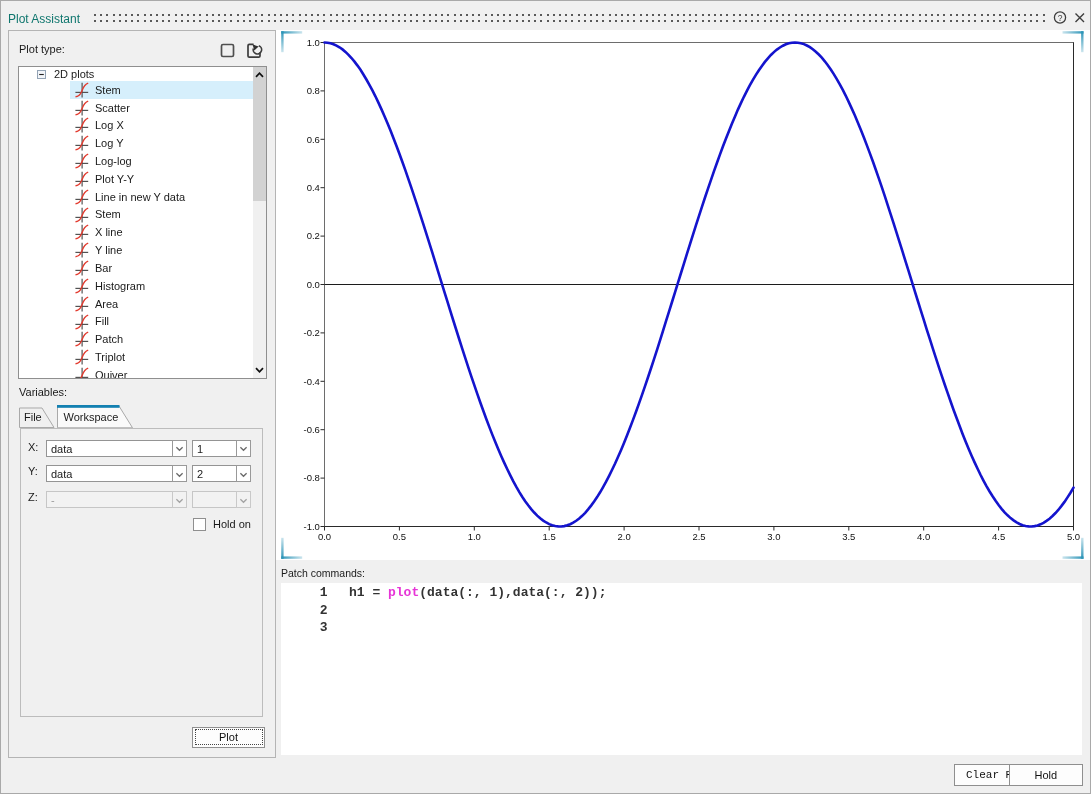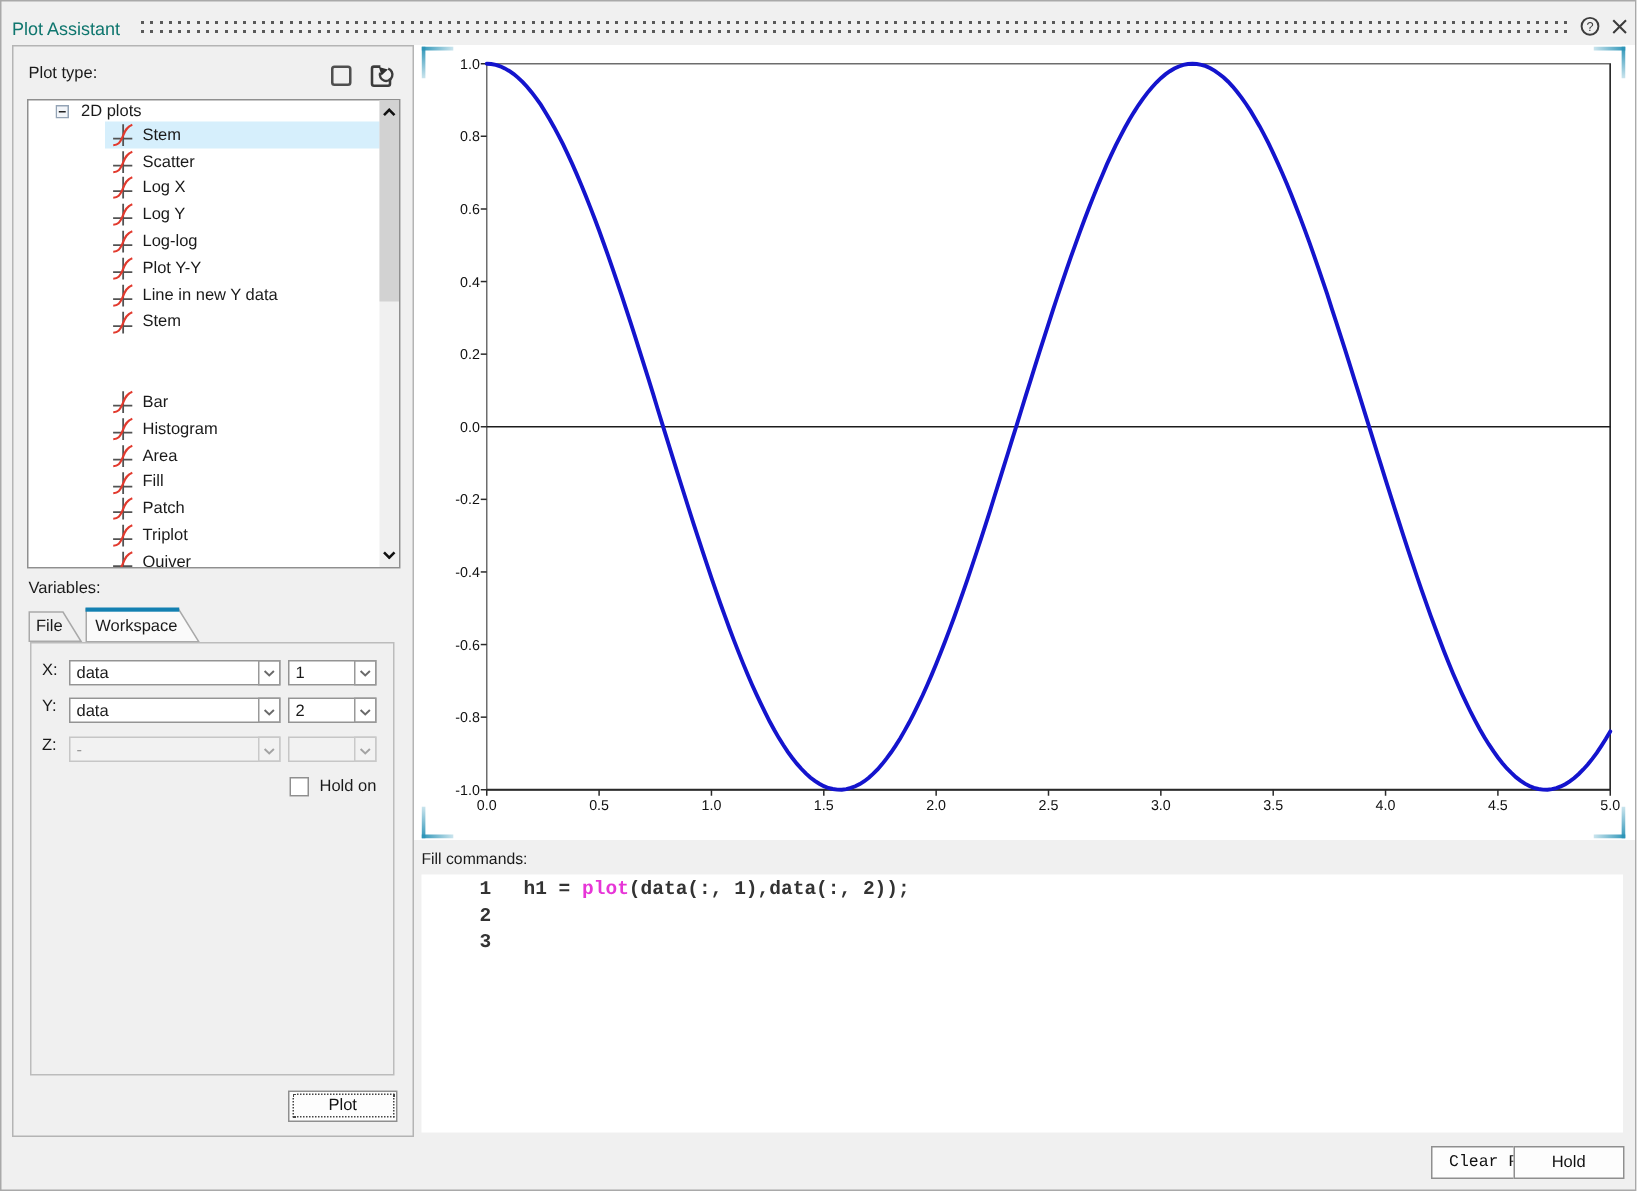--- a/index.html
+++ b/index.html
@@ -229,20 +229,40 @@
 <div class="trow" style="top:139.0px">
         <span style="position:absolute;left:44px;top:1px">
           <svg class="ticon" width="14" height="16" viewBox="0 0 14 16">
             <line x1="7.1" y1="0.8" x2="7.1" y2="15.4" stroke="#525252" stroke-width="1.2"></line>
             <line x1="0.4" y1="10.4" x2="13.2" y2="10.4" stroke="#525252" stroke-width="1.2"></line>
             <path d="M0.5,14.8 C3.9,14.5 4.9,13.1 6.3,10.2 C7.8,7.1 8.5,2.7 13.2,1.1" fill="none" stroke="#e23a2e" stroke-width="1.4"></path>
           </svg>
         </span>
         <span class="tlab" style="left:64px">Stem</span>
       </div>
+<div class="trow" style="top:156.9px">
+        <span style="position:absolute;left:44px;top:1px">
+          <svg class="ticon" width="14" height="16" viewBox="0 0 14 16">
+            <line x1="7.1" y1="0.8" x2="7.1" y2="15.4" stroke="#525252" stroke-width="1.2"></line>
+            <line x1="0.4" y1="10.4" x2="13.2" y2="10.4" stroke="#525252" stroke-width="1.2"></line>
+            <path d="M0.5,14.8 C3.9,14.5 4.9,13.1 6.3,10.2 C7.8,7.1 8.5,2.7 13.2,1.1" fill="none" stroke="#e23a2e" stroke-width="1.4"></path>
+          </svg>
+        </span>
+        <span class="tlab" style="left:64px">X line</span>
+      </div>
+<div class="trow" style="top:174.7px">
+        <span style="position:absolute;left:44px;top:1px">
+          <svg class="ticon" width="14" height="16" viewBox="0 0 14 16">
+            <line x1="7.1" y1="0.8" x2="7.1" y2="15.4" stroke="#525252" stroke-width="1.2"></line>
+            <line x1="0.4" y1="10.4" x2="13.2" y2="10.4" stroke="#525252" stroke-width="1.2"></line>
+            <path d="M0.5,14.8 C3.9,14.5 4.9,13.1 6.3,10.2 C7.8,7.1 8.5,2.7 13.2,1.1" fill="none" stroke="#e23a2e" stroke-width="1.4"></path>
+          </svg>
+        </span>
+        <span class="tlab" style="left:64px">Y line</span>
+      </div>
 <div class="trow" style="top:192.5px">
         <span style="position:absolute;left:44px;top:1px">
           <svg class="ticon" width="14" height="16" viewBox="0 0 14 16">
             <line x1="7.1" y1="0.8" x2="7.1" y2="15.4" stroke="#525252" stroke-width="1.2"></line>
             <line x1="0.4" y1="10.4" x2="13.2" y2="10.4" stroke="#525252" stroke-width="1.2"></line>
             <path d="M0.5,14.8 C3.9,14.5 4.9,13.1 6.3,10.2 C7.8,7.1 8.5,2.7 13.2,1.1" fill="none" stroke="#e23a2e" stroke-width="1.4"></path>
           </svg>
         </span>
         <span class="tlab" style="left:64px">Bar</span>
       </div>
@@ -369,20 +389,20 @@
     </div>
   <span class="lab" style="left:20px;top:410.5px">X:</span>
   <span class="lab" style="left:20px;top:435.3px">Y:</span>
   <span class="lab" style="left:20px;top:461.2px">Z:</span>
   <div class="abs" style="left:185px;top:487.5px;width:13px;height:13px;background:#fff;border:1px solid #8f8f8f"></div>
   <span class="lab" style="left:205px;top:487.5px">Hold on</span>
   <div class="btn" id="plotbtn"><div class="focus"></div>Plot</div>
 </div>
 <div id="lpborder"></div>
 
-<span class="lab" style="left:281px;top:567px;font-size:10.5px">Fill commands:</span>
+<span class="lab" style="left:281px;top:567px;font-size:10.5px">Patch commands:</span>
 <div id="codepanel"></div>
 <span class="cnum" style="top:585px">1</span>
 <span class="ccode" style="top:585px">h1 = <span style="color:#e735d7">plot</span>(data(:, 1),data(:, 2));</span>
 <span class="cnum" style="top:602.6px">2</span>
 <span class="cnum" style="top:620.2px">3</span>
 
 <div class="btn" id="clearbtn">Clear Plot</div>
 <div class="btn" id="resetbtn">Hold</div>
 </body></html>

